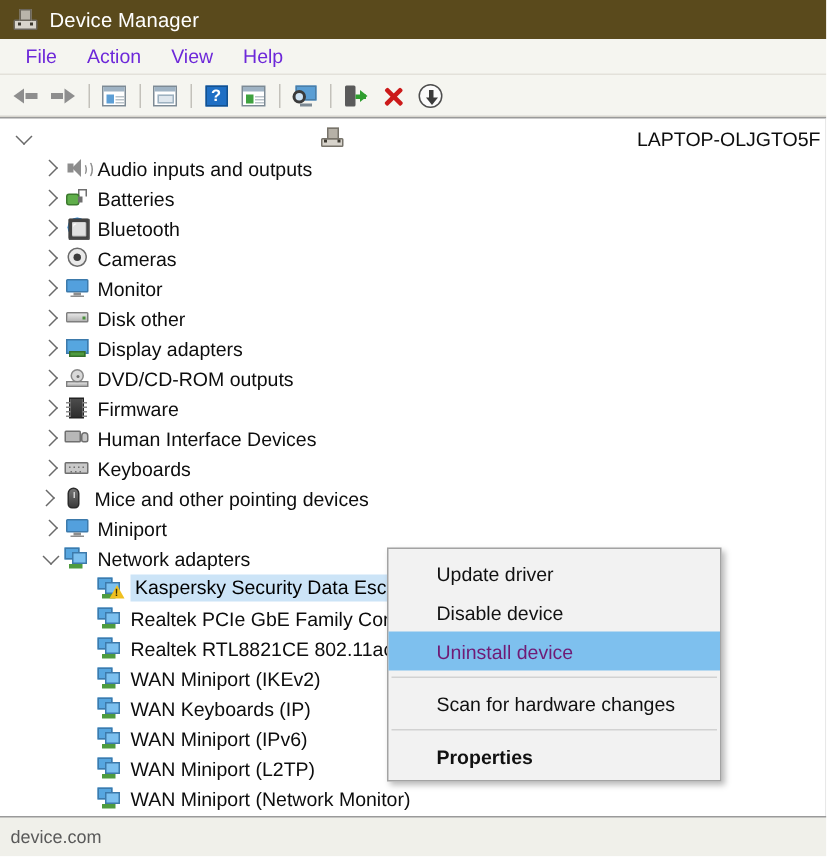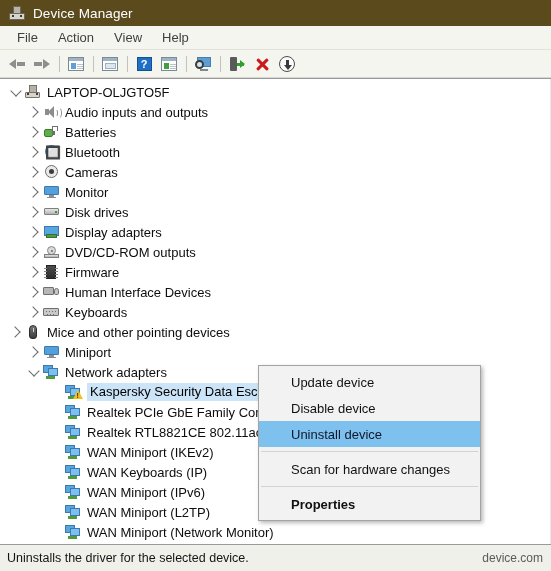--- a/index.html
+++ b/index.html
@@ -64,21 +64,21 @@
     position: absolute; left: 0; top: 26px;
     width: 551px; height: 24px;
     background: #f5f5f0;
     border-bottom: 1px solid #e3e1da;
     box-sizing: border-box;
     display: flex; align-items: center;
     padding-left: 7px;
   }
   .menu-item {
     font-size: 13px;
-    color: #404040;
+    color: #6d28d9;
     padding: 2px 10px;
     cursor: default;
     white-space: nowrap;
   }
 
   
   .toolbar {
     position: absolute; left: 0; top: 50px;
     width: 551px; height: 28px;
     background: #f5f5f0;
@@ -408,21 +408,21 @@
   .ctxitem {
     height: 26px;
     display: flex; align-items: center;
     padding-left: 32px;
     font-size: 13px;
     color: #111111;
     white-space: nowrap;
   }
   .ctxitem.highlight {
     background: #7ec0ee;
-    color: #0f172a;
+    color: #701a75;
   }
   .ctxitem.bold { font-weight: bold; }
   .ctxsep {
     height: 1px;
     background: #d2d2d2;
     margin: 4px 2px 4px 2px;
   }
 
   
   .statusbar {
@@ -534,21 +534,21 @@
       <div class="dlicon">
         <div class="st"></div>
           <div class="hd"></div>
       </div>
     </div>
   </div>
 
   <div class="treepane">
     <div class="treeinner">
 
-      <div class="row" style="padding-left:8px;">
+      <div class="row" style="padding-left:8px;justify-content:space-between;">
         <div class="chev">
             <div class="chev-glyph open"></div>
           </div>
         <div class="ico">
           <div class="i-pc">
               <div class="b"></div>
               <div class="c"></div>
               <div class="d l"></div>
               <div class="d r"></div>
             </div>
@@ -630,21 +630,21 @@
       <div class="row" style="padding-left:26px;">
         <div class="chev">
             <div class="chev-glyph"></div>
           </div>
         <div class="ico">
           <div class="i-disk">
               <div class="b"></div>
               <div class="led"></div>
             </div>
         </div>
-        <div class="lbl">Disk drives</div>
+        <div class="lbl">Disk other</div>
       </div>
 
       <div class="row" style="padding-left:26px;">
         <div class="chev">
             <div class="chev-glyph"></div>
           </div>
         <div class="ico">
           <div class="i-display">
               <div class="scr"></div>
               <div class="card"></div>
@@ -710,21 +710,21 @@
             <div class="k" style="left:8px;top:2px"></div>
               <div class="k" style="left:11px;top:2px"></div>
             <div class="k" style="left:3px;top:5px"></div>
               <div class="k" style="left:6px;top:5px"></div>
             <div class="k" style="left:9px;top:5px"></div>
           </div>
         </div>
         <div class="lbl">Keyboards</div>
       </div>
 
-      <div class="row" style="padding-left:8px;">
+      <div class="row" style="padding-left:24px;">
         <div class="chev">
             <div class="chev-glyph"></div>
           </div>
         <div class="ico">
           <div class="i-mouse">
               <div class="sp"></div>
             </div>
         </div>
         <div class="lbl">Mice and other pointing devices</div>
       </div>
@@ -849,27 +849,26 @@
       <div class="row" style="padding-left:64px;">
         
         
       </div>
 
     </div>
     <div class="vscroll-edge"></div>
   </div>
 
   <div class="ctxmenu">
-    <div class="ctxitem">Update device</div>
+    <div class="ctxitem">Update driver</div>
     <div class="ctxitem">Disable device</div>
     <div class="ctxitem highlight">Uninstall device</div>
     <div class="ctxsep"></div>
     <div class="ctxitem">Scan for hardware changes</div>
     <div class="ctxsep"></div>
     <div class="ctxitem bold">Properties</div>
   </div>
 
   <div class="statusbar">
-    <div>Uninstalls the driver for the selected device.</div>
     <div class="watermark">device.com</div>
   </div>
 
 </div>
 
 </body></html>

